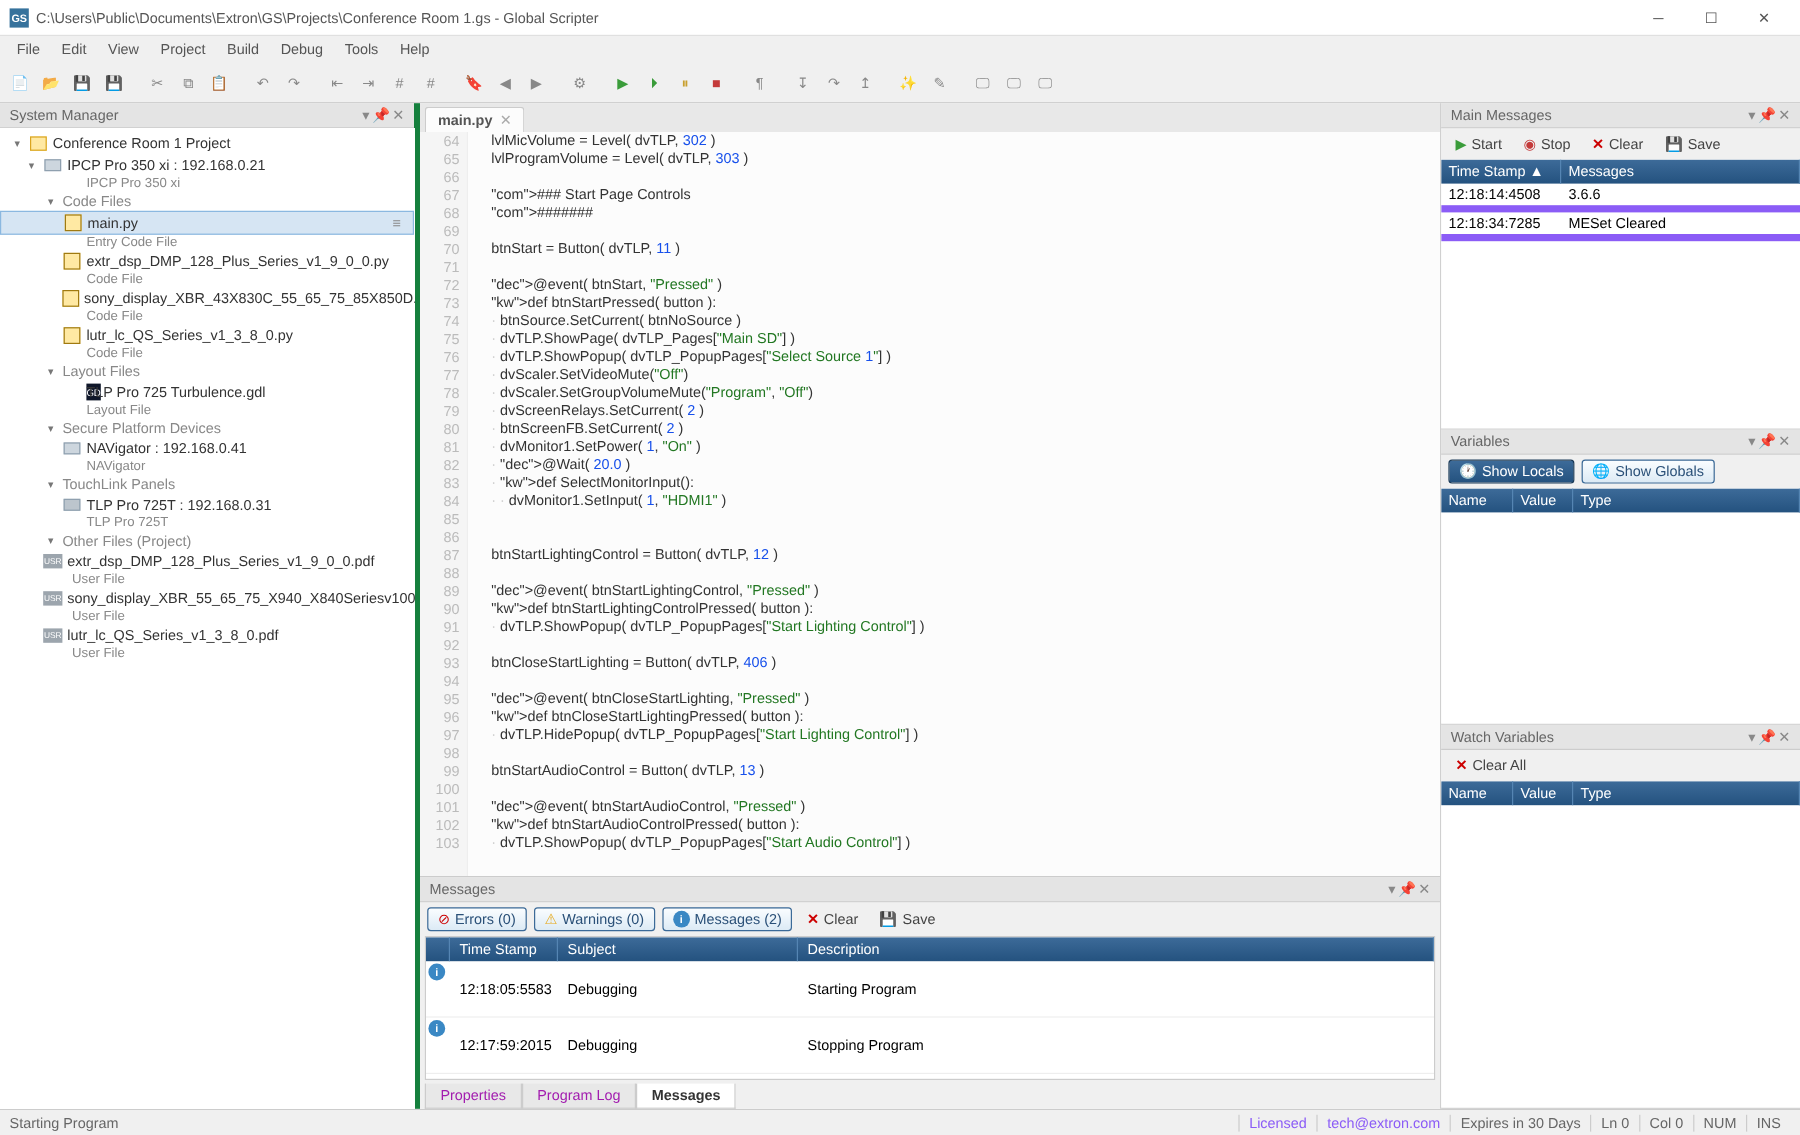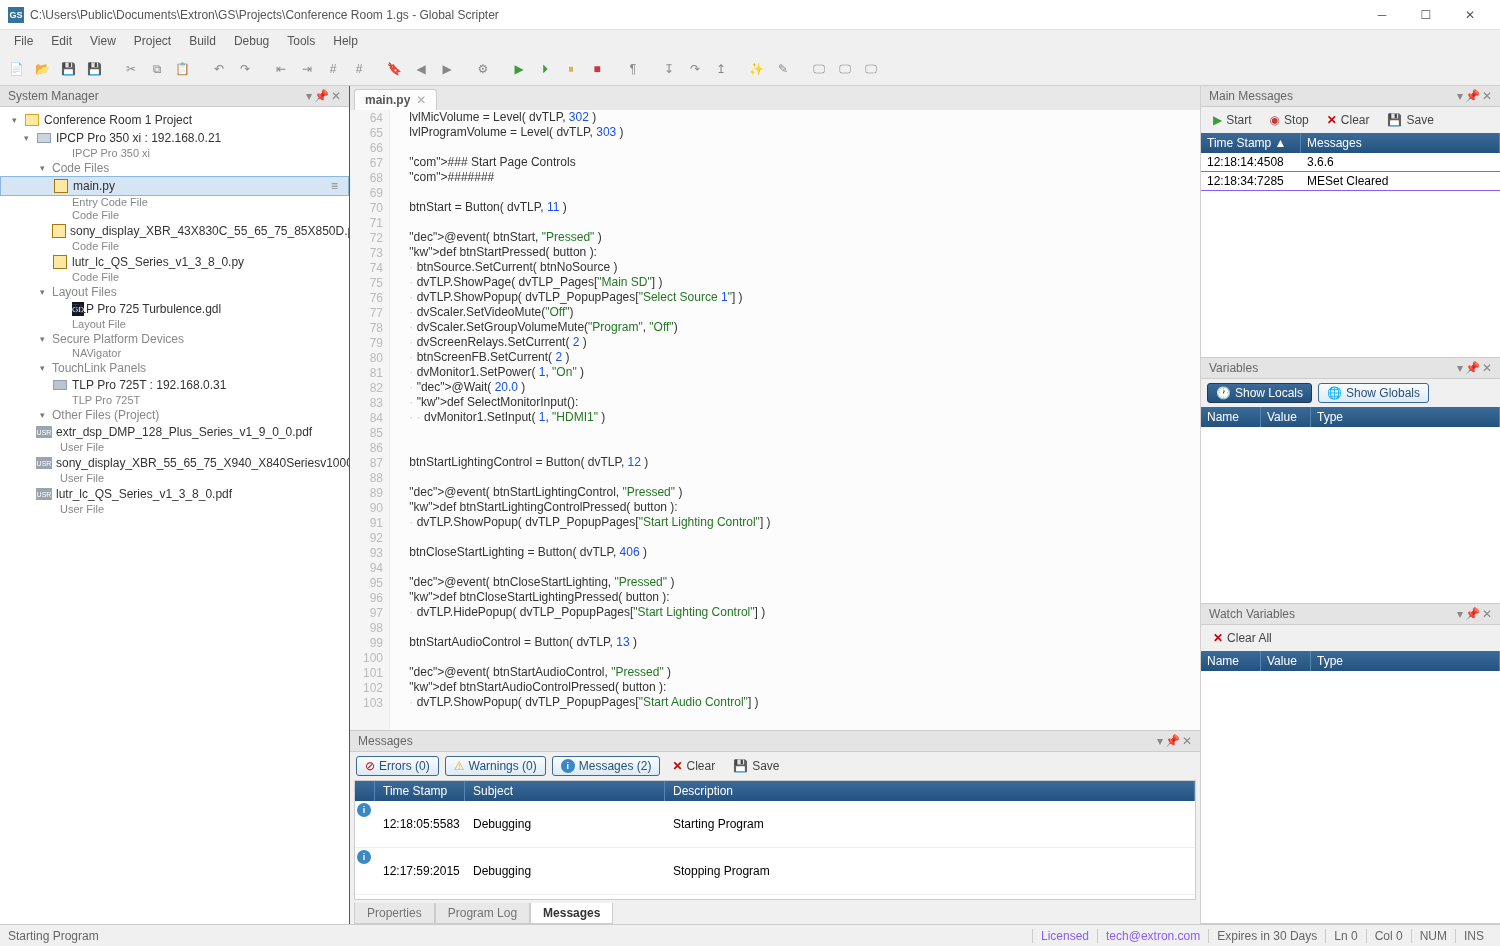--- a/index.html
+++ b/index.html
@@ -7,21 +7,21 @@
 .titlebar { height: 30px; background: #fff; display: flex; align-items: center; padding: 0 8px; border-bottom: 1px solid #e0e0e0; }
 .titlebar .app-icon { width: 16px; height: 16px; background: #36729c; color: #fff; font-size: 9px; display: flex; align-items: center; justify-content: center; margin-right: 6px; font-weight: bold; }
 .titlebar .title { flex: 1; color: #555; }
 .titlebar .winbtn { width: 44px; height: 28px; display: flex; align-items: center; justify-content: center; color: #555; }
 .menubar { height: 22px; background: #f0f0f0; display: flex; align-items: center; padding: 0 6px; gap: 2px; }
 .menubar .menu-item { padding: 2px 8px; color: #555; }
 .toolbar { height: 34px; background: #f0f0f0; display: flex; align-items: center; padding: 0 6px; gap: 4px; border-bottom: 1px solid #d0d0d0; }
 .tbtn { width: 22px; height: 22px; display: flex; align-items: center; justify-content: center; color: #888; }
 .tbtn.sep { width: 6px; }
 .main { display: flex; height: calc(946px - 30px - 22px - 34px - 22px); }
-.left-panel { width: 350px; background: #f0f0f0; border-right: 1px solid #15803d; display: flex; flex-direction: column; }
+.left-panel { width: 350px; background: #f0f0f0; border-right: 5px solid #15803d; display: flex; flex-direction: column; }
 .panel-header { background: #e4e4e4; padding: 3px 8px; color: #666; display: flex; align-items: center; justify-content: space-between; border-bottom: 1px solid #ccc; }
 .panel-controls { display: flex; gap: 2px; font-size: 10px; color: #888; }
 .tree { flex: 1; background: #fff; overflow: auto; padding: 4px 0; }
 .tree-item { display: flex; align-items: center; padding: 1px 4px 1px 12px; color: #333; white-space: nowrap; }
 .tree-item .arrow { width: 12px; font-size: 9px; color: #777; }
 .tree-item .ico { width: 16px; height: 16px; margin-right: 4px; display: inline-flex; align-items: center; justify-content: center; font-size: 9px; }
 .tree-item.indent1 { padding-left: 24px; }
 .tree-item.indent2 { padding-left: 36px; }
 .tree-item.indent3 { padding-left: 52px; }
 .tree-item.sub { color: #888; font-size: 11px; padding-left: 72px; margin-top: -1px; }
@@ -45,28 +45,28 @@
 .msg-toolbar { padding: 4px 6px; display: flex; gap: 6px; align-items: center; background: #f0f0f0; }
 .pillbtn { padding: 2px 8px; border: 1px solid #3b6a98; background: linear-gradient(#fafdff,#dceaf5); border-radius: 3px; color: #2a5078; display: inline-flex; align-items: center; gap: 4px; }
 .flatbtn { padding: 2px 6px; color: #444; display: inline-flex; align-items: center; gap: 4px; }
 .msg-table { flex: 1; background: #fff; border: 1px solid #ccc; margin: 0 4px; overflow: auto; }
 .msg-header { display: flex; background: linear-gradient(#3d6b99,#24527f); color: #fff; }
 .msg-header .col { padding: 3px 8px; border-right: 1px solid #5585b3; }
 .msg-row { display: flex; border-bottom: 1px solid #eee; }
 .msg-row .col { padding: 16px 8px; }
 .msg-row .col.ico { width: 20px; padding: 2px; }
 .bottom-tabs { height: 24px; display: flex; align-items: flex-end; padding: 0 4px; }
-.btab { padding: 3px 12px; border: 1px solid #ccc; background: #e8e8e8; color: #737373; border-top: none; }
+.btab { padding: 3px 12px; border: 1px solid #ccc; background: #e8e8e8; color: #a21caf; border-top: none; }
 .btab.active { background: #fff; font-weight: bold; color: #333; }
 .right-panel { width: 300px; background: #f0f0f0; border-left: 1px solid #d0d0d0; display: flex; flex-direction: column; }
 .right-section { border-bottom: 1px solid #ccc; display: flex; flex-direction: column; }
 .rs-body { background: #fff; flex: 1; overflow: auto; }
 .trace-table .hdr { display: flex; background: linear-gradient(#3d6b99,#24527f); color: #fff; }
 .trace-table .hdr .c { padding: 3px 6px; border-right: 1px solid #5585b3; }
-.trace-table .row { display: flex; border-bottom: 1px solid #8b5cf6; }
+.trace-table .row { display: flex; border-bottom: 6px solid #8b5cf6; }
 .trace-table .row .c { padding: 2px 6px; }
 .statusbar { height: 22px; background: #f0f0f0; border-top: 1px solid #ccc; display: flex; align-items: center; padding: 0 8px; color: #666; }
 .statusbar .spacer { flex: 1; }
 .statusbar .sitem { padding: 0 8px; border-left: 1px solid #ccc; }
 .link { color: #8b5cf6; }
 .ico-project { background: #ffe9a3; border: 1px solid #daa520; width: 14px; height: 12px; }
 .ico-device { background: #cdd6de; border: 1px solid #8fa0af; width: 14px; height: 10px; }
 .ico-py { background: #ffe9a3; border: 1px solid #a07a10; width: 14px; height: 14px; position: relative; }
 .ico-gd { background: #0f172a; color: #fff; width: 16px; height: 14px; font-size: 8px; display: flex; align-items: center; justify-content: center; margin-left: 36px; }
 .ico-tlp { background: #bcc5cd; border: 1px solid #8fa0af; width: 14px; height: 10px; }
@@ -156,35 +156,41 @@
           </span>Conference Room 1 Project</div>
         <div class="tree-item indent1"><span class="arrow">▾</span><span class="ico">
             <span class="ico-device"></span>
           </span>IPCP Pro 350 xi : 192.168.0.21</div>
         <div class="tree-item sub">IPCP Pro 350 xi</div>
         <div class="tree-item section"><span class="arrow">▾</span> Code Files</div>
         <div class="tree-item indent3 selected"><span class="ico">
             <span class="ico-py"></span>
           </span>main.py<span style="flex:1"></span><span style="color:#888;padding-right:6px">≡</span></div>
         <div class="tree-item sub">Entry Code File</div>
+        <div class="tree-item indent3"><span class="ico">
+            <span class="ico-py"></span>
+          </span>extr_dsp_DMP_128_Plus_Series_v1_9_0_0.py</div>
         <div class="tree-item sub">Code File</div>
         <div class="tree-item indent3"><span class="ico">
             <span class="ico-py"></span>
           </span>sony_display_XBR_43X830C_55_65_75_85X850D.py</div>
         <div class="tree-item sub">Code File</div>
         <div class="tree-item indent3"><span class="ico">
             <span class="ico-py"></span>
           </span>lutr_lc_QS_Series_v1_3_8_0.py</div>
         <div class="tree-item sub">Code File</div>
         <div class="tree-item section"><span class="arrow">▾</span> Layout Files</div>
         <div class="tree-item indent3"><span class="ico">
             <span class="ico-gd">GD</span>
           </span>TLP Pro 725 Turbulence.gdl</div>
         <div class="tree-item sub">Layout File</div>
         <div class="tree-item section"><span class="arrow">▾</span> Secure Platform Devices</div>
+        <div class="tree-item indent3"><span class="ico">
+            <span class="ico-device"></span>
+          </span>NAVigator : 192.168.0.41</div>
         <div class="tree-item sub">NAVigator</div>
         <div class="tree-item section"><span class="arrow">▾</span> TouchLink Panels</div>
         <div class="tree-item indent3"><span class="ico">
             <span class="ico-tlp"></span>
           </span>TLP Pro 725T : 192.168.0.31</div>
         <div class="tree-item sub">TLP Pro 725T</div>
         <div class="tree-item indent1 section"><span class="arrow">▾</span> Other Files (Project)</div>
         <div class="tree-item indent2"><span class="ico">
             <span class="ico-usr">USR</span>
           </span>extr_dsp_DMP_128_Plus_Series_v1_9_0_0.pdf</div>

